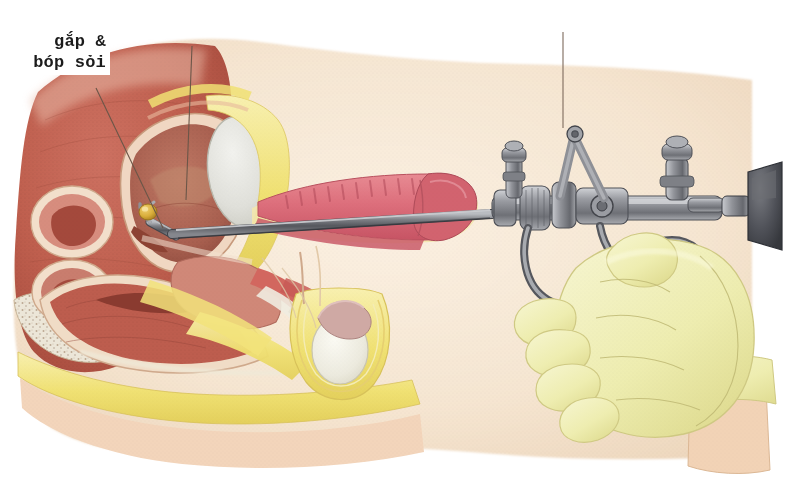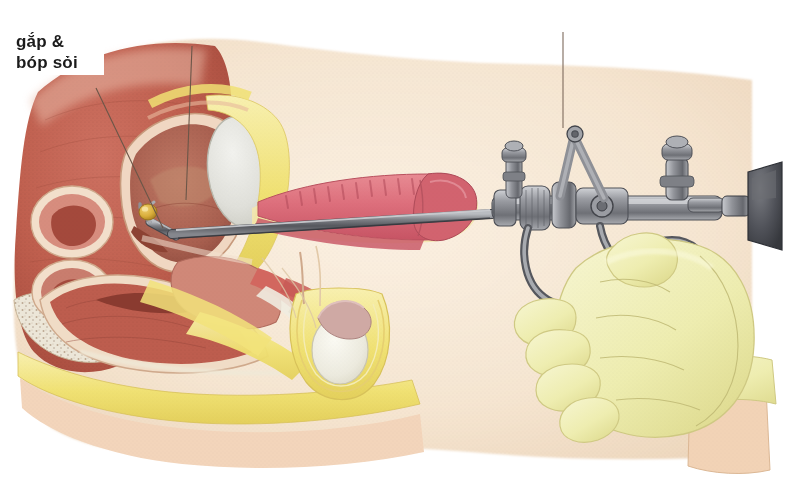--- a/index.html
+++ b/index.html
@@ -18,21 +18,21 @@
     background:#ffffff;
     color:#1b1b1b;
     font-weight:bold;
     font-size:17px;
     line-height:1.22;
     letter-spacing:.2px;
     white-space:pre-line;
     padding:2px 4px;
     z-index:40;
   }
-  #label-grasp{ left:12px;  top:30px;  width:92px; text-align:left; }
+  #label-grasp{ left:18px;  top:30px;  width:92px; text-align:right;font-family:Liberation Mono, monospace; }
   #label-bladder{ left:158px; top:20px; }
   #label-instrument{ left:487px; top:5px; }
 </style>
 </head>
 <body>
 
 <div id="stage">
 
   <svg class="layer" viewBox="0 0 800 500">
     <defs>

